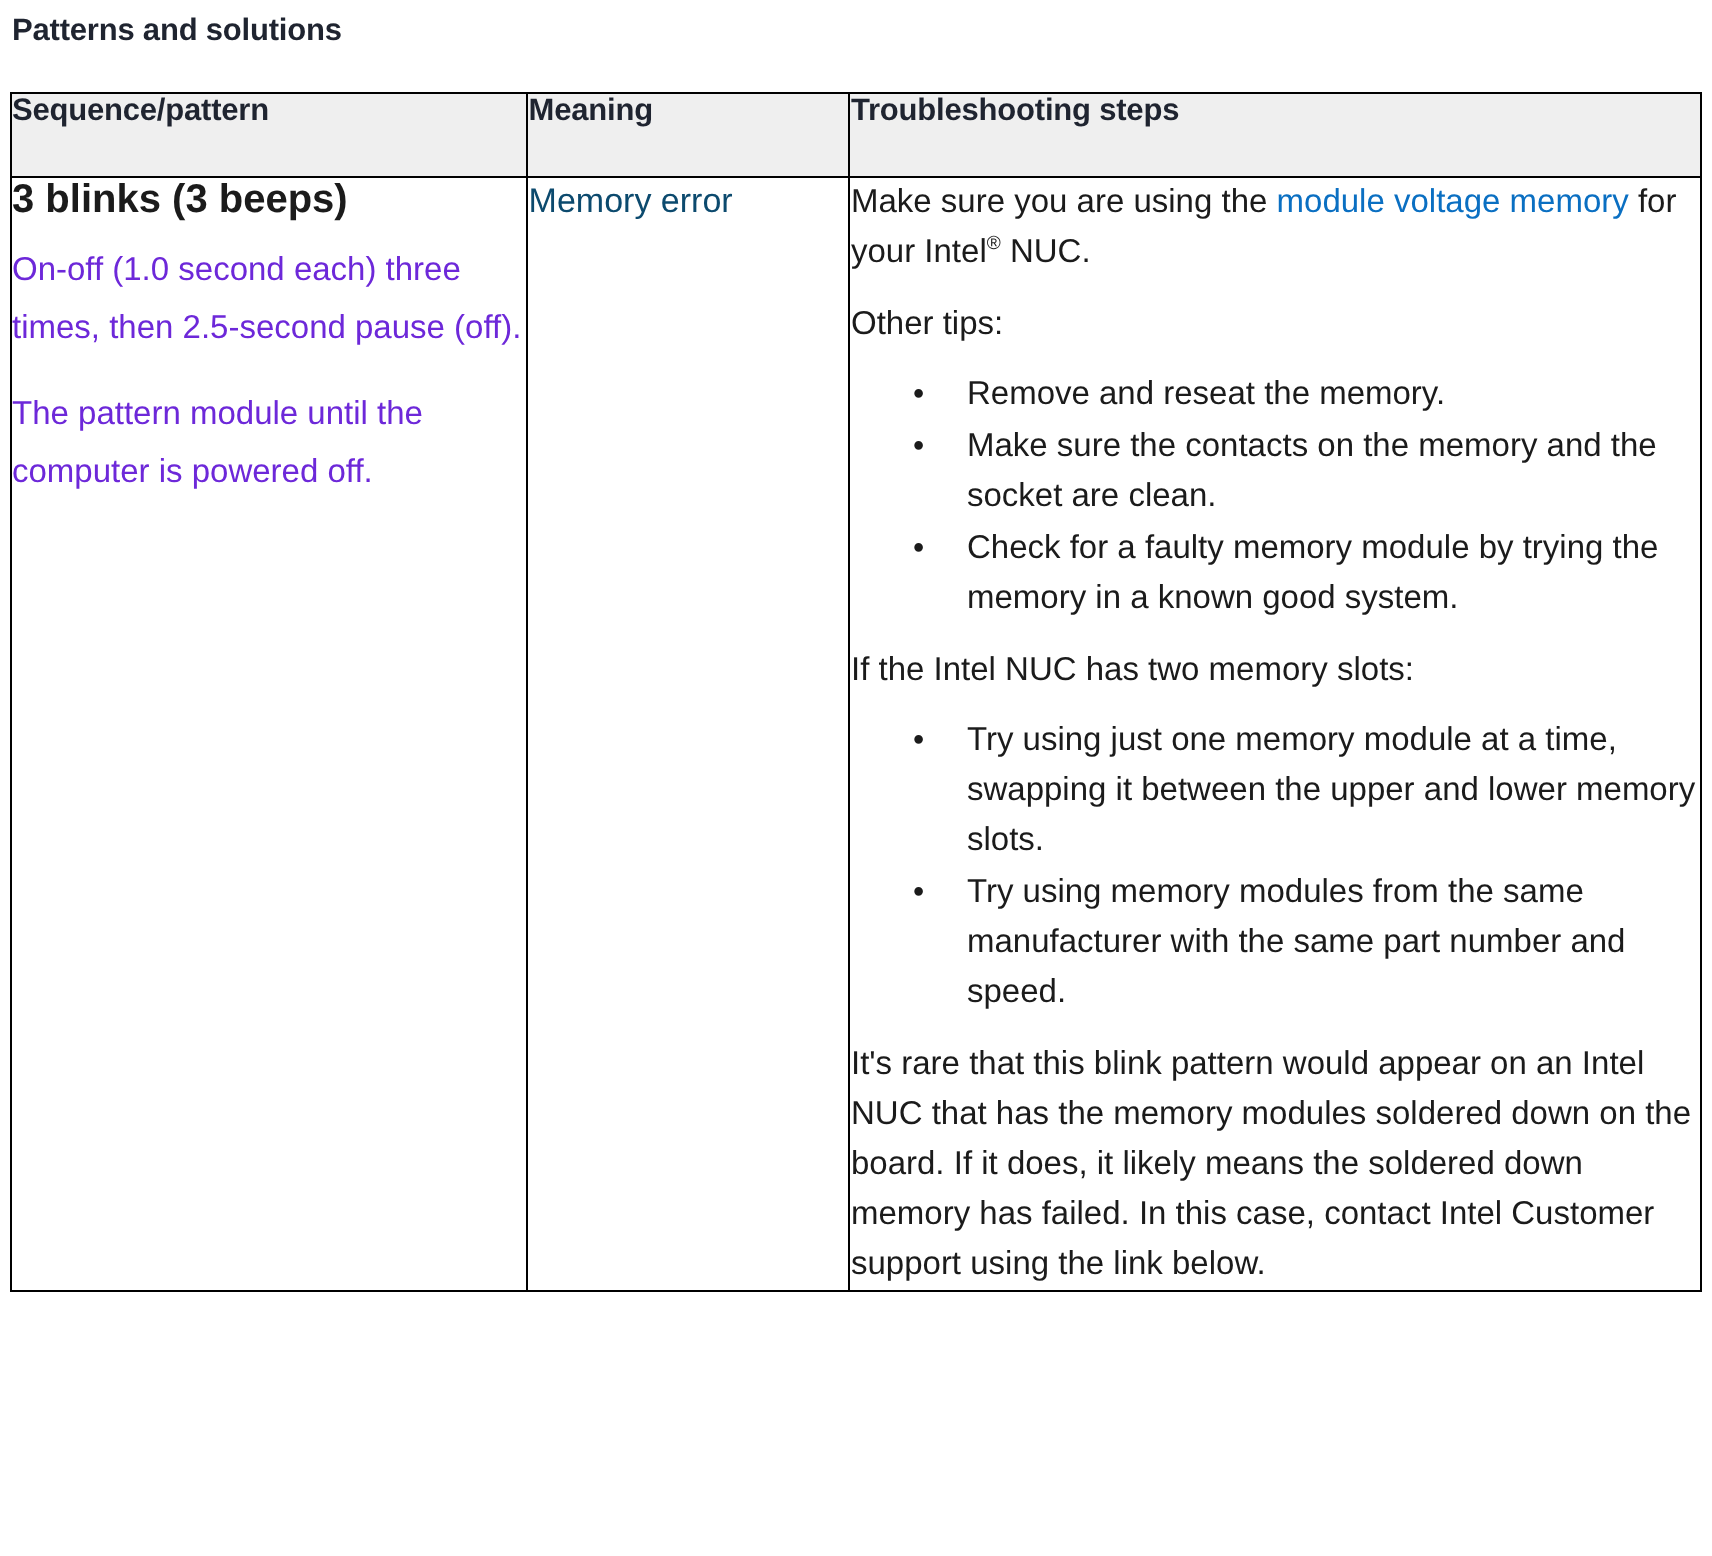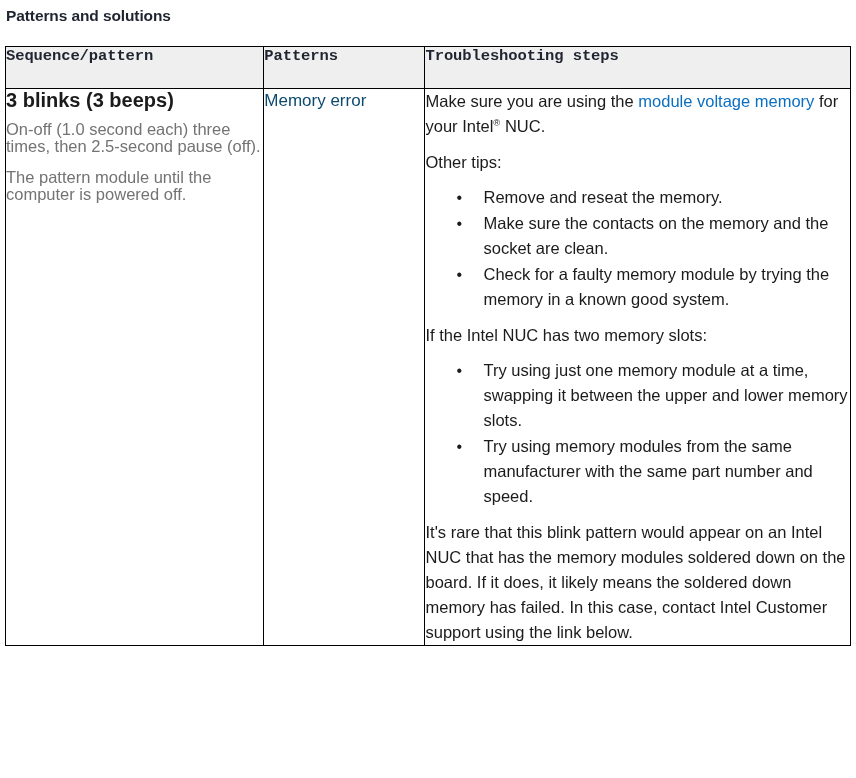--- a/index.html
+++ b/index.html
@@ -55,21 +55,20 @@
   thead th {
     background: #efefef;
     text-align: left;
     font-size: 15.5px;
     font-weight: bold;
     color: #1f2430;
     height: 41px;
     padding: 0 0 0 10px;
     vertical-align: middle;
     letter-spacing: -0.1px;
-    font-family: Liberation Mono, monospace;
   }
 
   col.c1 { width: 258px; }
   col.c2 { width: 161px; }
   col.c3 { width: 425px; }
 
   td.col-sequence {
     padding: 8px 14px 8px 12px;
     vertical-align: middle;
   }
@@ -84,22 +83,22 @@
 
   .seq-heading {
     font-size: 20px;
     font-weight: bold;
     color: #1b1b1b;
     line-height: 22px;
     margin: 0 0 10px 0;
   }
   .seq-para {
     font-size: 16.5px;
-    line-height: 17px;
-    color: #737373;
+    line-height: 29px;
+    color: #6d28d9;
     margin: 0 0 14px 0;
   }
   .seq-para.last { margin-bottom: 0; }
 
   .meaning-text {
     font-size: 17px;
     line-height: 24px;
     color: #0c4a6e;
   }
 
@@ -155,21 +154,21 @@
 
   <table class="patterns-table">
     <colgroup>
       <col class="c1">
       <col class="c2">
       <col class="c3">
     </colgroup>
     <thead>
       <tr>
         <th>Sequence/pattern</th>
-        <th>Patterns</th>
+        <th>Meaning</th>
         <th>Troubleshooting steps</th>
       </tr>
     </thead>
     <tbody>
       <tr>
 
         <td class="col-sequence">
           <div class="seq-heading">3 blinks (3 beeps)</div>
           <p class="seq-para">On-off (1.0 second each) three times, then 2.5-second pause (off).</p>
           <p class="seq-para last">The pattern module until the computer is powered off.</p>

